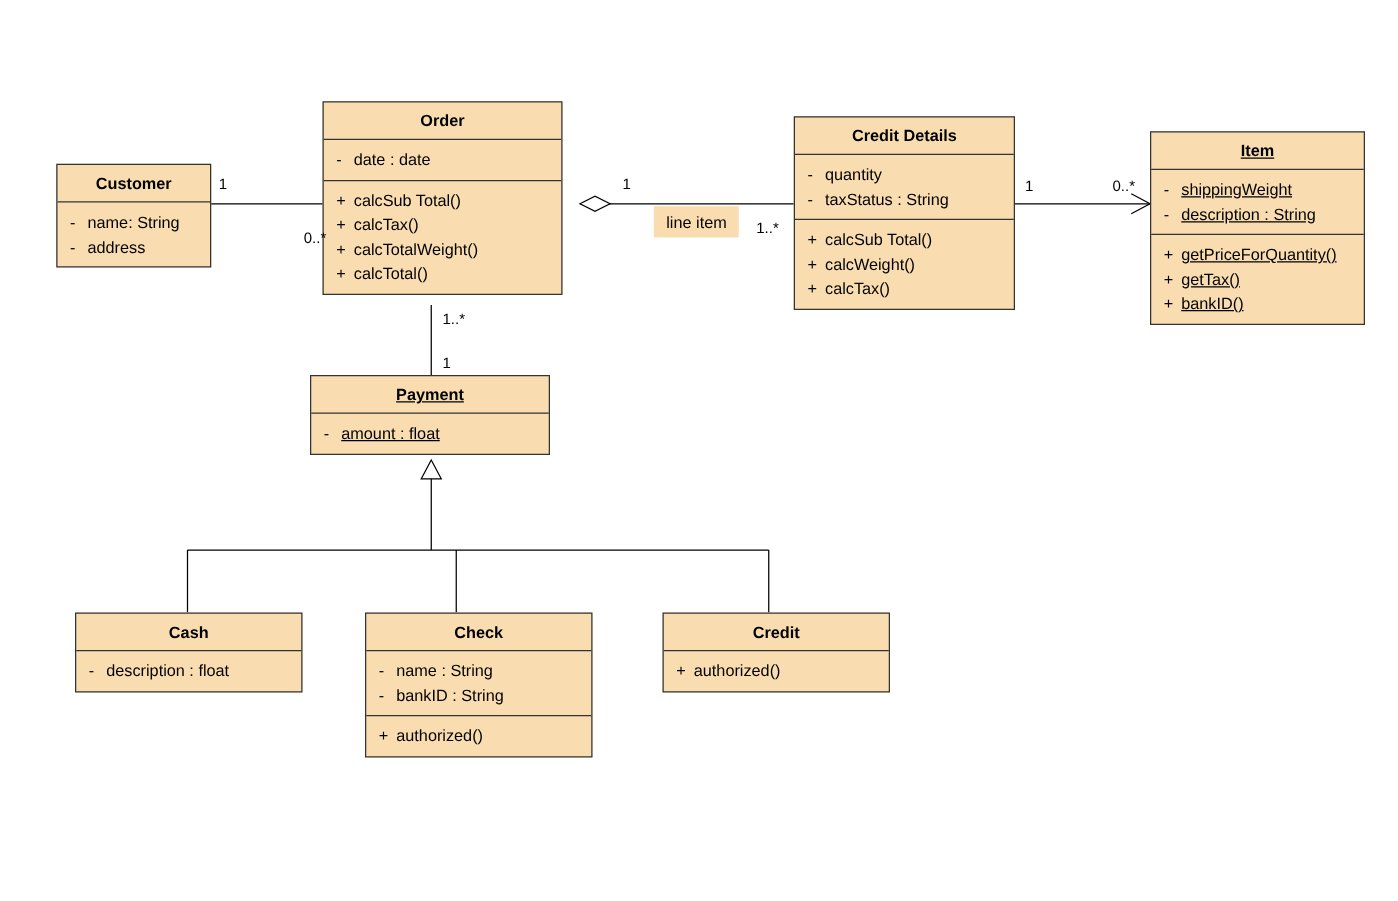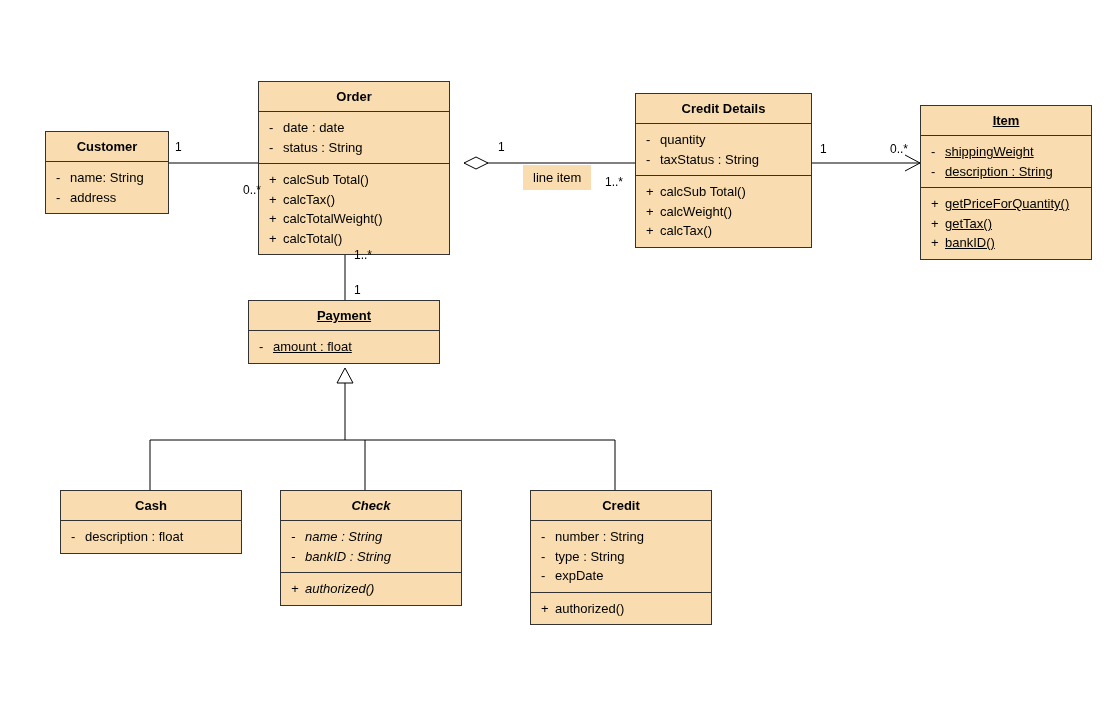--- a/index.html
+++ b/index.html
@@ -87,21 +87,20 @@
   <div class="class-section">
     <div class="row"><span class="vis">-</span><span>name: String</span></div>
     <div class="row"><span class="vis">-</span><span>address</span></div>
   </div>
 </div>
 
 <div class="class-box" style="left:258px; top:81px; width:190px;">
   <div class="class-title">Order</div>
   <div class="class-section border-b">
     <div class="row"><span class="vis">-</span><span>date : date</span></div>
-    <div class="row"><span class="vis">-</span><span>status : String</span></div>
   </div>
   <div class="class-section">
     <div class="row"><span class="vis">+</span><span>calcSub Total()</span></div>
     <div class="row"><span class="vis">+</span><span>calcTax()</span></div>
     <div class="row"><span class="vis">+</span><span>calcTotalWeight()</span></div>
     <div class="row"><span class="vis">+</span><span>calcTotal()</span></div>
   </div>
 </div>
 
 <div class="class-box" style="left:635px; top:93px; width:175px;">
@@ -137,38 +136,33 @@
   </div>
 </div>
 
 <div class="class-box" style="left:60px; top:490px; width:180px;">
   <div class="class-title">Cash</div>
   <div class="class-section">
     <div class="row"><span class="vis">-</span><span>description : float</span></div>
   </div>
 </div>
 
-<div class="class-box" style="left:280px; top:490px; width:180px;font-style:italic;">
+<div class="class-box" style="left:292px; top:490px; width:180px;">
   <div class="class-title">Check</div>
   <div class="class-section border-b">
     <div class="row"><span class="vis">-</span><span>name : String</span></div>
     <div class="row"><span class="vis">-</span><span>bankID : String</span></div>
   </div>
   <div class="class-section">
     <div class="row"><span class="vis">+</span><span>authorized()</span></div>
   </div>
 </div>
 
 <div class="class-box" style="left:530px; top:490px; width:180px;">
   <div class="class-title">Credit</div>
-  <div class="class-section border-b">
-    <div class="row"><span class="vis">-</span><span>number : String</span></div>
-    <div class="row"><span class="vis">-</span><span>type : String</span></div>
-    <div class="row"><span class="vis">-</span><span>expDate</span></div>
-  </div>
   <div class="class-section">
     <div class="row"><span class="vis">+</span><span>authorized()</span></div>
   </div>
 </div>
 
 <div class="label-box" style="left:523px; top:140px;">line item</div>
 
 <div class="mult" style="left:175px; top:140px;">1</div>
 <div class="mult" style="left:243px; top:183px;">0..*</div>
 <div class="mult" style="left:498px; top:140px;">1</div>

